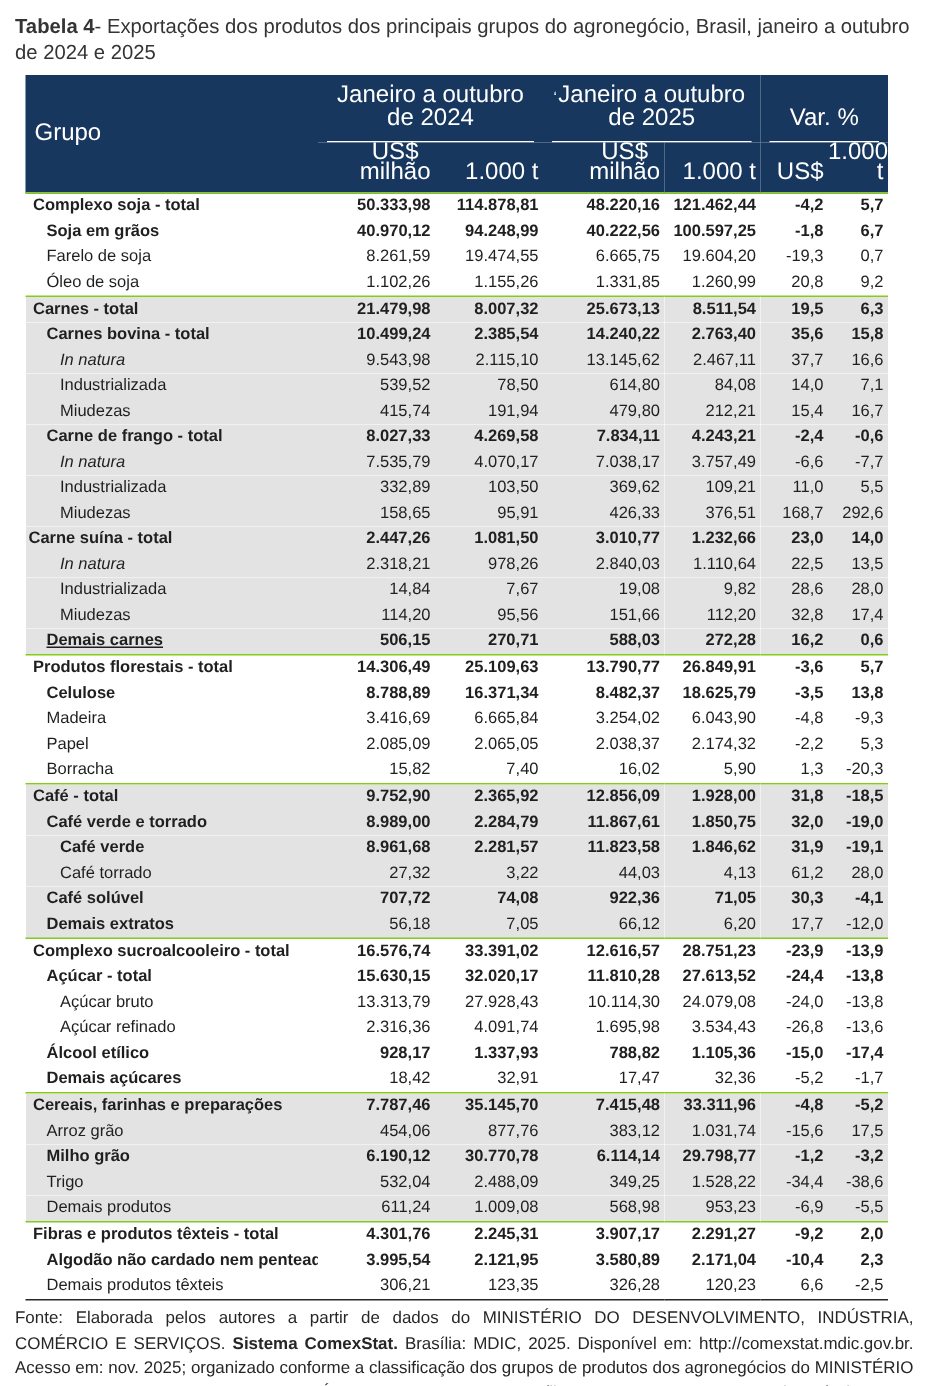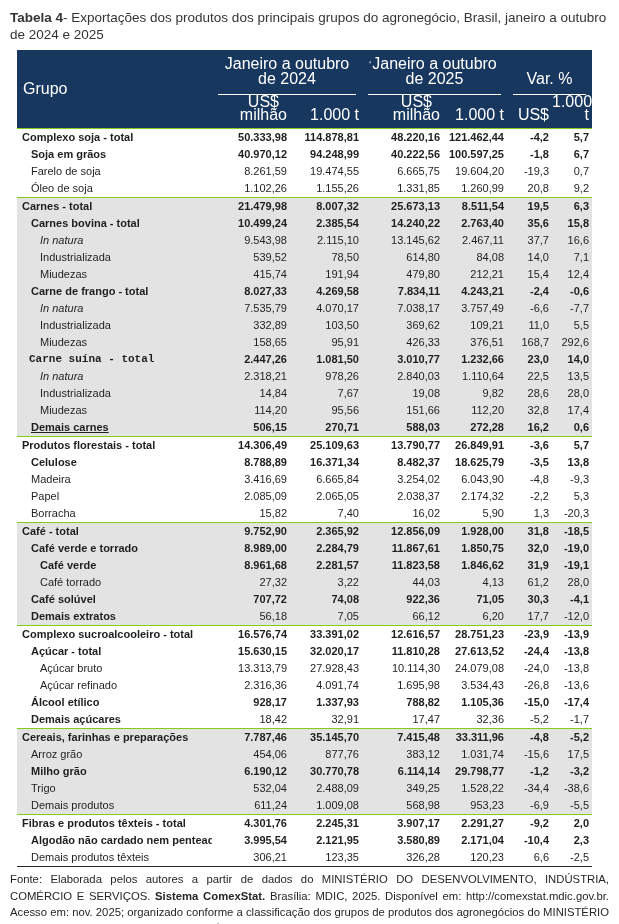--- a/index.html
+++ b/index.html
@@ -163,21 +163,21 @@
           <td class="num">14,0</td>
           <td class="num">7,1</td>
         </tr>
         <tr class="shaded ">
           <td class="label" style="padding-left: 23px;">Miudezas</td>
           <td class="num">415,74</td>
           <td class="num">191,94</td>
           <td class="num">479,80</td>
           <td class="num">212,21</td>
           <td class="num">15,4</td>
-          <td class="num">12,4</td>
+          <td class="num">16,7</td>
         </tr>
         <tr class="shaded ">
           <td class="label b" style="padding-left: 14px;">Carne de frango - total</td>
           <td class="num b">8.027,33</td>
           <td class="num b">4.269,58</td>
           <td class="num b">7.834,11</td>
           <td class="num b">4.243,21</td>
           <td class="num b">-2,4</td>
           <td class="num b">-0,6</td>
         </tr>
@@ -202,21 +202,21 @@
         <tr class="shaded ">
           <td class="label" style="padding-left: 23px;">Miudezas</td>
           <td class="num">158,65</td>
           <td class="num">95,91</td>
           <td class="num">426,33</td>
           <td class="num">376,51</td>
           <td class="num">168,7</td>
           <td class="num">292,6</td>
         </tr>
         <tr class="shaded ">
-          <td class="label b" style="padding-left: 12px; font-family: Liberation Mono, monospace;">Carne suína - total</td>
+          <td class="label b" style="padding-left: 2px;">Carne suína - total</td>
           <td class="num b">2.447,26</td>
           <td class="num b">1.081,50</td>
           <td class="num b">3.010,77</td>
           <td class="num b">1.232,66</td>
           <td class="num b">23,0</td>
           <td class="num b">14,0</td>
         </tr>
         <tr class="shaded ">
           <td class="label i" style="padding-left: 23px;">In natura</td>
           <td class="num">2.318,21</td>

